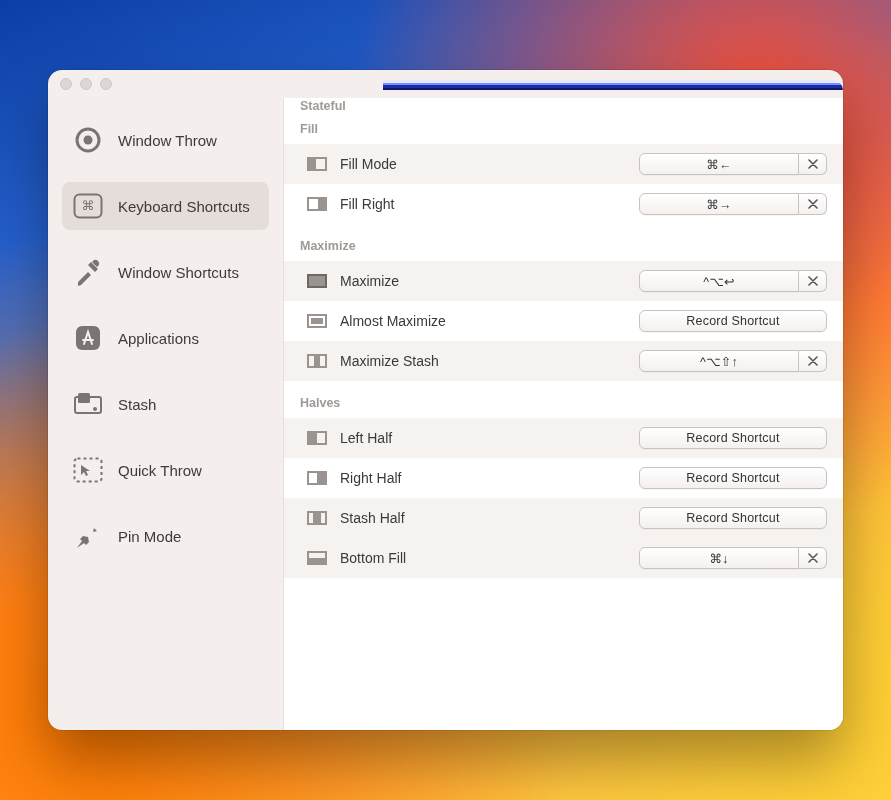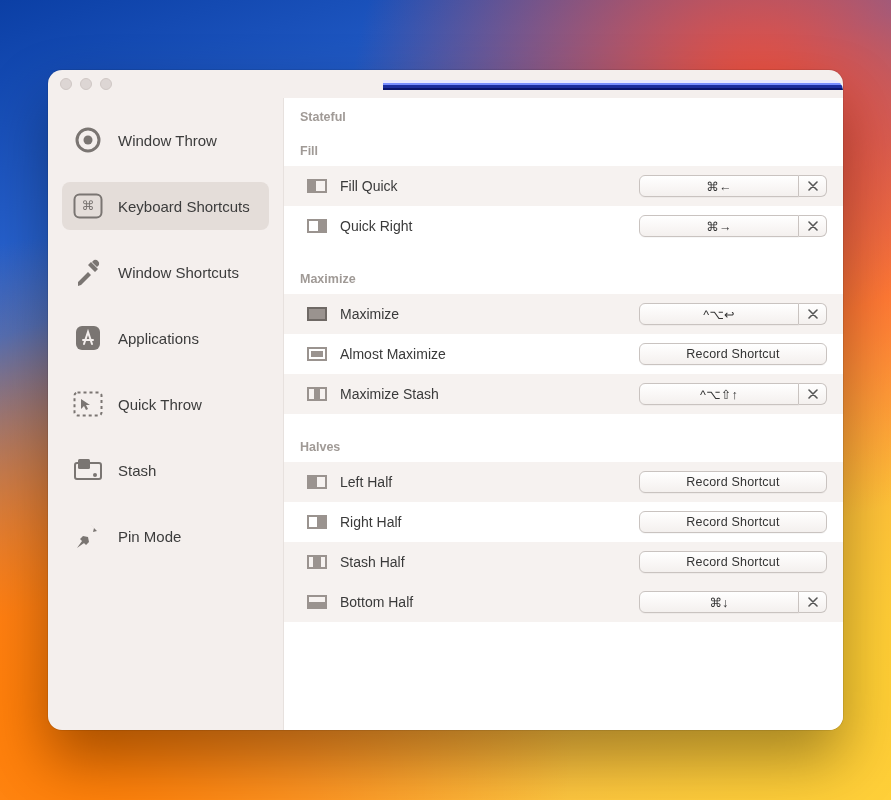--- a/index.html
+++ b/index.html
@@ -44,21 +44,21 @@
   .side-item .ico { width: 32px; height: 32px; display:flex; align-items:center; justify-content:center; color:#7a7572; }
   .side-item.active { background: #e4ddd9; }
   .side-item .lbl {}
 
   
   .pane { flex: 1; background: #ffffff; border-left: 1px solid #e7e1de; display:flex; flex-direction:column; min-width:0; }
   .pane-inner { flex:1; overflow: hidden auto; }
 
   .section-title {
     font-size: 12.5px; color: #a09a96; font-weight: 600;
-    padding: 12px 16px 8px;
+    padding: 1px 16px 8px;
     background: #fff;
   }
 
   .row {
     display: flex; align-items: center; gap: 12px;
     padding: 6px 16px 6px 22px; height: 40px;
   }
   .row.stripe { background: #f6f2f0; }
   .row .rico { width: 22px; height: 16px; display:flex; align-items:center; justify-content:center; }
   .row .rlabel { font-size: 14px; color: #3a3a3a; flex: 0 0 165px; }
@@ -150,40 +150,40 @@
               <rect x="2" y="2" width="24" height="24" rx="6" fill="currentColor"></rect>
               <path d="M10 20l4-12 4 12M9 16h10" stroke="#f4efed" stroke-width="2" fill="none" stroke-linecap="round"></path>
             </svg>
         </span>
         <span class="lbl">Applications</span>
       </div>
 
       <div class="side-item">
         <span class="ico">
           <svg width="30" height="26" viewBox="0 0 30 26">
-              <rect x="1.5" y="1.5" width="27" height="23" rx="3" fill="none" stroke="currentColor" stroke-width="2" stroke-dasharray="3 3"></rect>
-              <path d="M8 8l0 10 3-3 2 4 2-1-2-4 4 0z" fill="currentColor"></path>
-            </svg>
-        </span>
-        <span class="lbl">Quick Throw</span>
-      </div>
-
-      <div class="side-item">
-        <span class="ico">
-          <svg width="30" height="26" viewBox="0 0 30 26">
               <rect x="2" y="6" width="26" height="16" rx="2" fill="none" stroke="currentColor" stroke-width="2"></rect>
               <rect x="5" y="2" width="12" height="10" rx="1.5" fill="currentColor"></rect>
               <circle cx="22" cy="18" r="2" fill="currentColor"></circle>
             </svg>
         </span>
         <span class="lbl">Stash</span>
       </div>
 
       <div class="side-item">
         <span class="ico">
+          <svg width="30" height="26" viewBox="0 0 30 26">
+              <rect x="1.5" y="1.5" width="27" height="23" rx="3" fill="none" stroke="currentColor" stroke-width="2" stroke-dasharray="3 3"></rect>
+              <path d="M8 8l0 10 3-3 2 4 2-1-2-4 4 0z" fill="currentColor"></path>
+            </svg>
+        </span>
+        <span class="lbl">Quick Throw</span>
+      </div>
+
+      <div class="side-item">
+        <span class="ico">
           <svg width="26" height="28" viewBox="0 0 26 28" fill="currentColor">
               <path d="M15 2l7 7-4 1-5 5 1 5-3 3-4-4-5 7 7-5-4-4 3-3 5 1 5-5 1-4z"></path>
             </svg>
         </span>
         <span class="lbl">Pin Mode</span>
       </div>
 
 
     </div>
 
@@ -191,37 +191,37 @@
       <div class="pane-inner">
 
         <div class="section-title">Stateful</div>
 
         <div class="section-title">Fill</div>
 
         <div class="row stripe">
           <span class="rico">
               <span class="ricon-rect fill-left"></span>
             </span>
-          <span class="rlabel">Fill Quick</span>
+          <span class="rlabel">Fill Mode</span>
           <span class="spacer"></span>
           <span class="rec has-clear">
             <span class="rec-btn">⌘←</span>
             <span class="clear-btn">
               <svg width="10" height="10" viewBox="0 0 10 10">
                   <path d="M1 1l8 8M9 1l-8 8" stroke="#555" stroke-width="1.6" stroke-linecap="round"></path>
                 </svg>
             </span>
           </span>
         </div>
 
         <div class="row">
           <span class="rico">
               <span class="ricon-rect fill-right"></span>
             </span>
-          <span class="rlabel">Quick Right</span>
+          <span class="rlabel">Fill Right</span>
           <span class="spacer"></span>
           <span class="rec has-clear">
             <span class="rec-btn">⌘→</span>
             <span class="clear-btn">
               <svg width="10" height="10" viewBox="0 0 10 10">
                   <path d="M1 1l8 8M9 1l-8 8" stroke="#555" stroke-width="1.6" stroke-linecap="round"></path>
                 </svg>
             </span>
           </span>
         </div>
@@ -308,21 +308,21 @@
           <span class="rec">
               <span class="rec-btn" style="min-width:188px">Record Shortcut</span>
             </span>
         </div>
 
 
         <div class="row stripe">
           <span class="rico">
               <span class="ricon-rect half-bottom"></span>
             </span>
-          <span class="rlabel">Bottom Half</span>
+          <span class="rlabel">Bottom Fill</span>
           <span class="spacer"></span>
           <span class="rec has-clear">
             <span class="rec-btn">⌘↓</span>
             <span class="clear-btn">
               <svg width="10" height="10" viewBox="0 0 10 10">
                   <path d="M1 1l8 8M9 1l-8 8" stroke="#555" stroke-width="1.6" stroke-linecap="round"></path>
                 </svg>
             </span>
           </span>
         </div>

